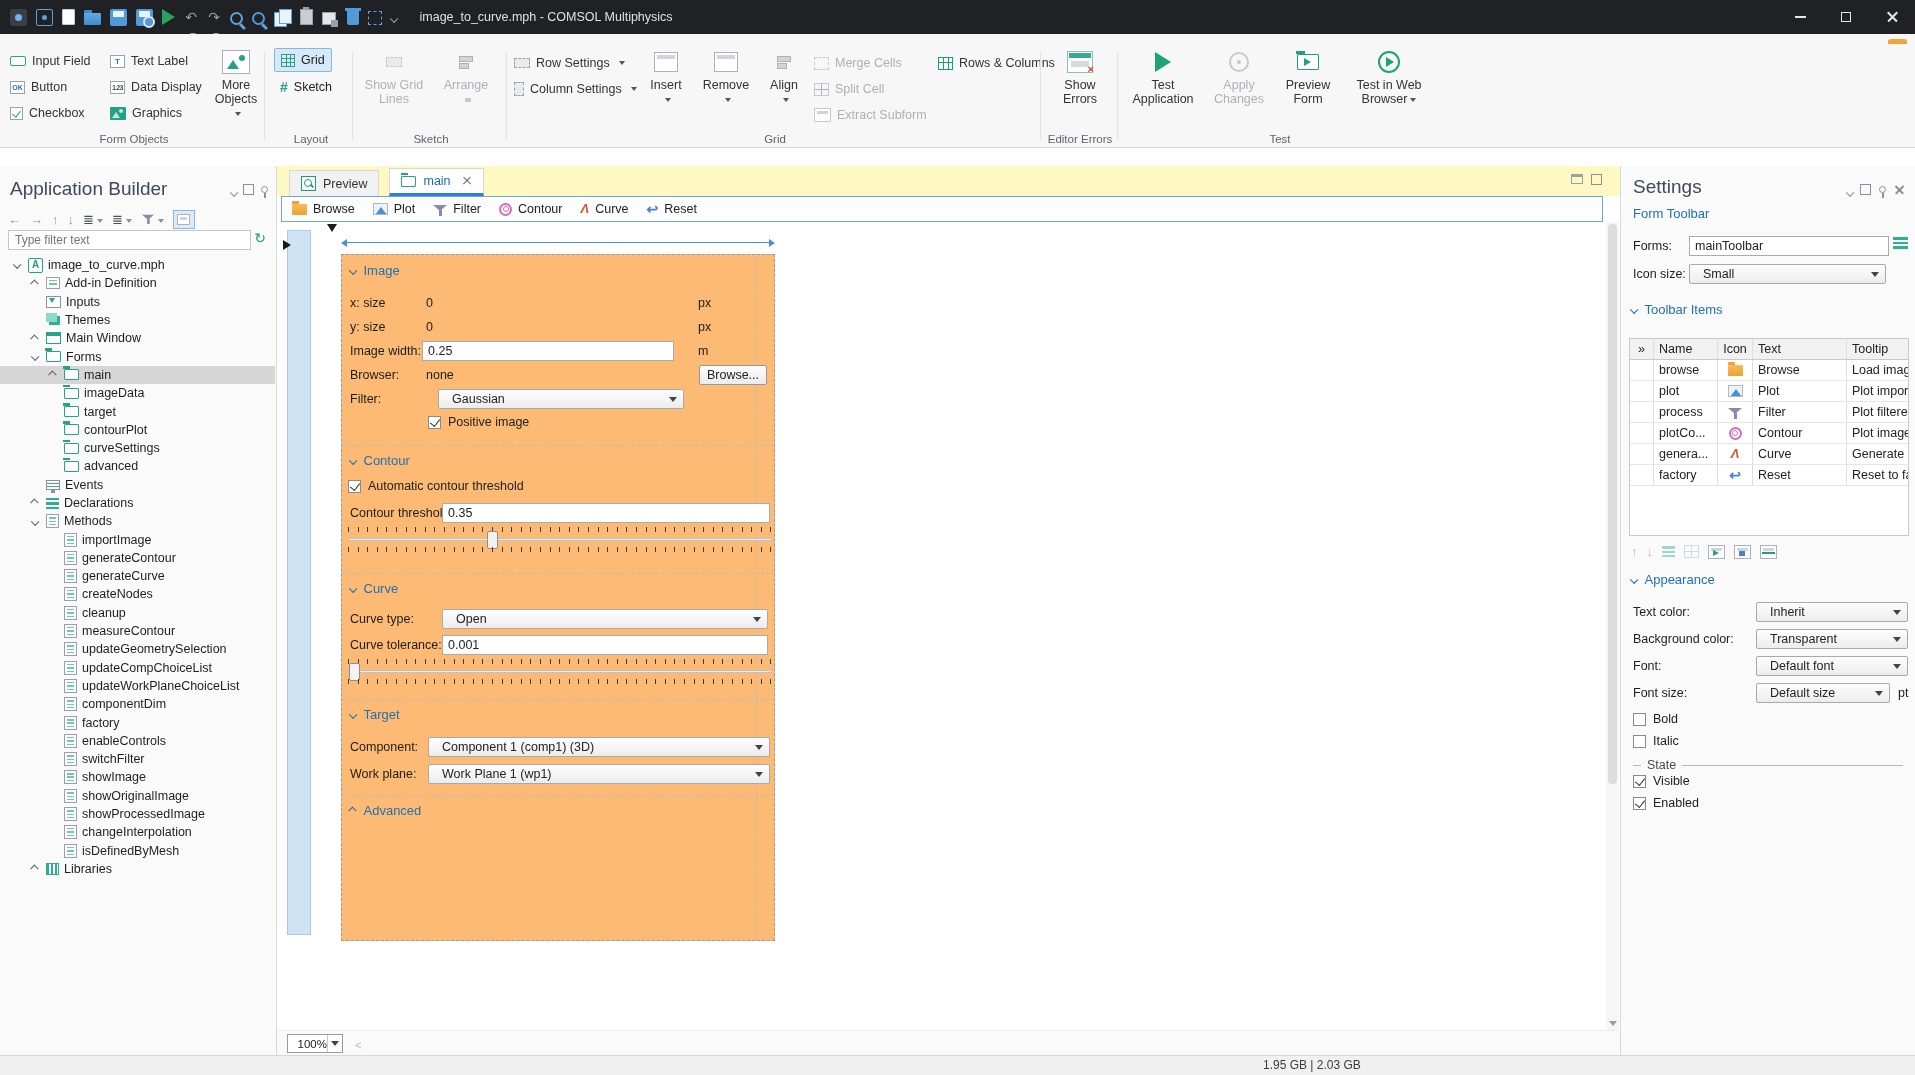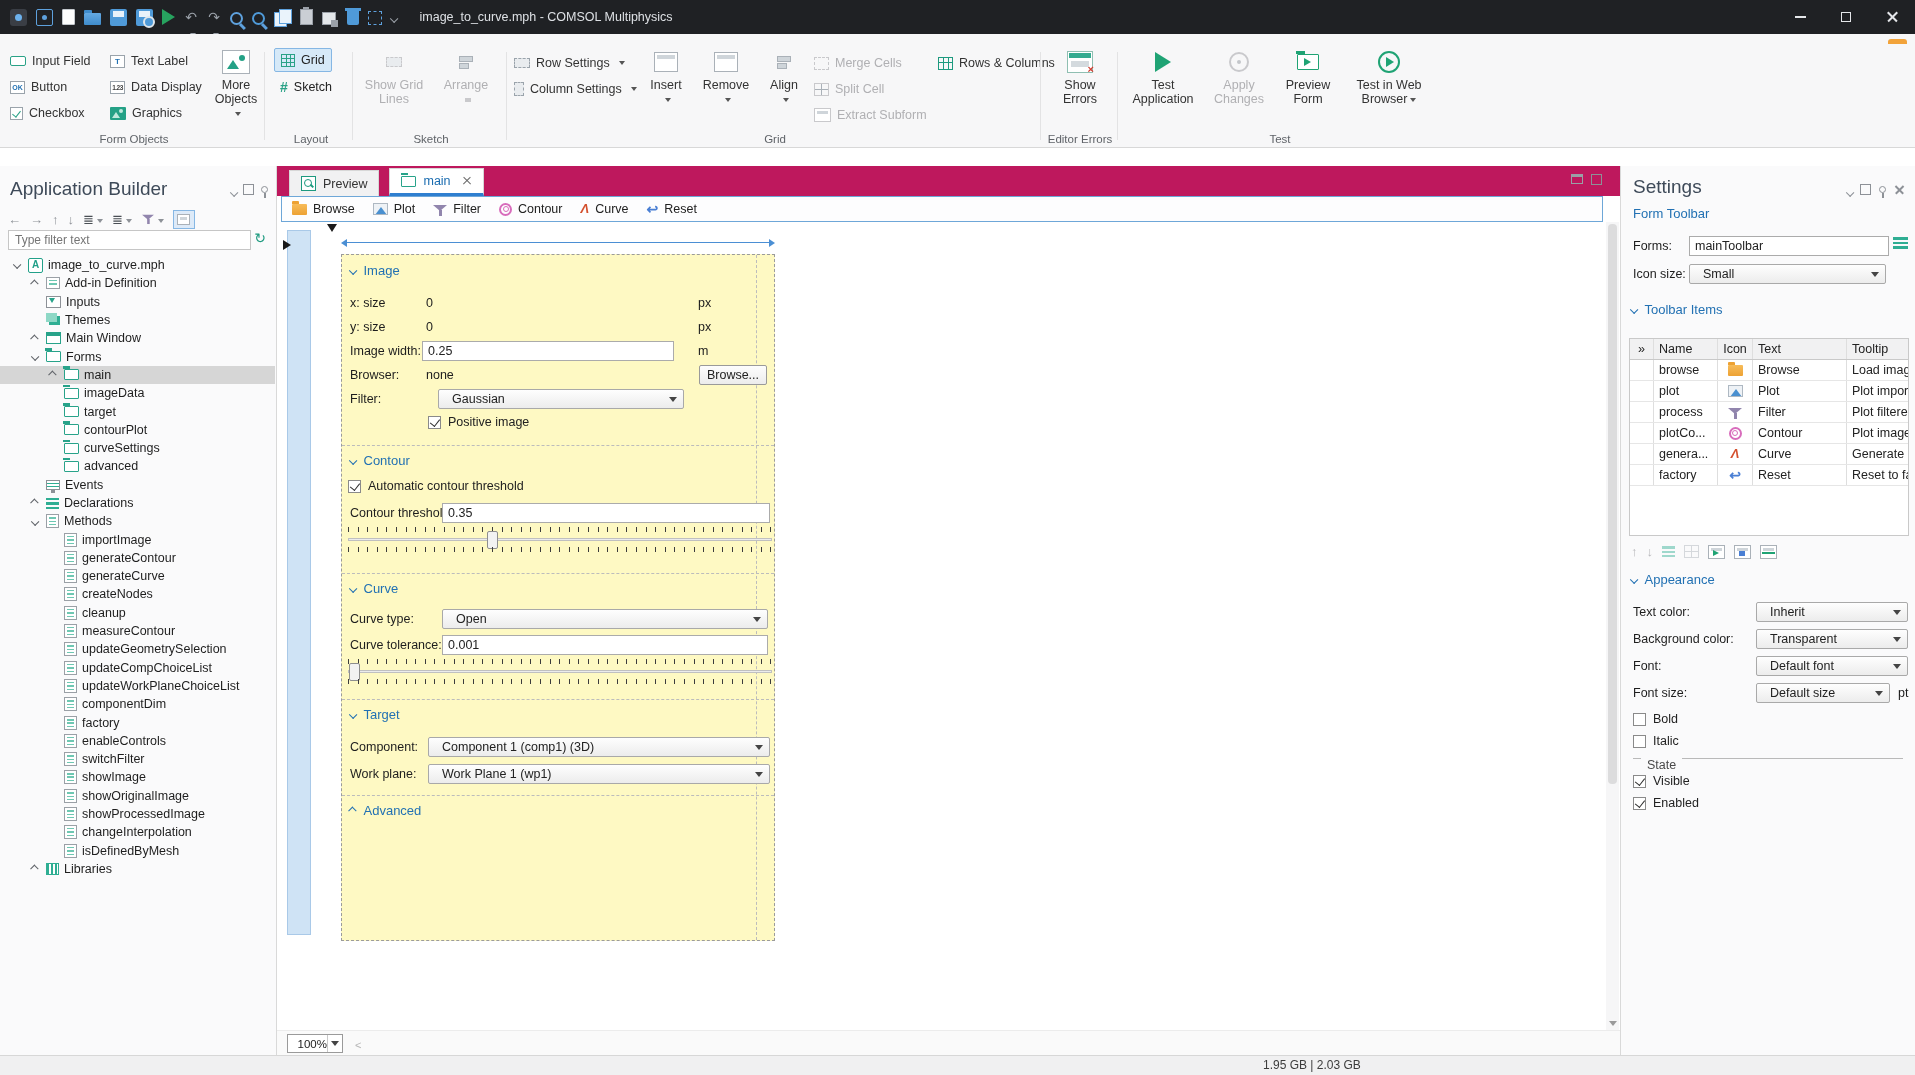--- a/index.html
+++ b/index.html
@@ -102,39 +102,39 @@
 .tic-inputs{width:15px;height:12px;border:1.4px solid #8d9197;background:#fff}.tic-inputs::before{content:"";position:absolute;left:2px;top:1px;border-left:3.5px solid transparent;border-right:3.5px solid transparent;border-top:5px solid #28a38a}
 .tic-events{width:14px;height:10px;border:1.4px solid #8d9197;background:repeating-linear-gradient(#fff 0 1.5px,#2fae93 1.5px 3px)}.tic-events::after{content:"";position:absolute;left:4px;bottom:-4px;width:4px;height:4px;background:#8d9197}
 .tic-decl{width:13px;height:11px;background:repeating-linear-gradient(180deg,#2fae93 0 2.5px,transparent 2.5px 4.5px)}
 .tic-method,.tic-methods{width:13px;height:14px;border:1px solid #9aa0a6;background:#fff}
 .tic-method::after,.tic-methods::after{content:"";position:absolute;left:2px;right:2px;top:2px;bottom:2px;background:repeating-linear-gradient(180deg,#6ec7b2 0 1.5px,transparent 1.5px 3.5px)}
 .tic-methods::before{content:"";position:absolute;left:3px;top:-4px;width:13px;height:14px;border:1px solid #c3c7cb;background:#fff;z-index:-1}
 .tic-addin{width:14px;height:12px;border:1.4px solid #9aa0a6;background:#fff}.tic-addin::after{content:"";position:absolute;left:2px;right:2px;top:2px;bottom:2px;background:repeating-linear-gradient(180deg,#6ec7b2 0 1.5px,transparent 1.5px 3.5px)}
 .tic-lib{width:13px;height:12px;border:1.4px solid #2fae93;background:repeating-linear-gradient(90deg,#2fae93 0 1.8px,#fff 1.8px 4.2px)}
 
 .center{position:absolute;left:277px;top:166px;width:1343px;height:889px;background:#fff}
-.etabs{position:absolute;left:0;top:0;right:0;height:30px;background:#be185d;display:flex;align-items:flex-end;padding-left:12px;gap:10px}
+.etabs{position:absolute;left:0;top:0;right:0;height:30px;background:#fef9c3;display:flex;align-items:flex-end;padding-left:12px;gap:10px}
 .etab{height:26px;display:flex;align-items:center;gap:7px;padding:0 11px;font-size:12.5px;color:#333;background:#f1f1f2;border:1px solid #d7d7d7;border-bottom:none}
 .etab.active{background:#fff;color:#1a6cb0;border-bottom:3px solid #2f7fd0;height:28px}
 .emag{width:15px;height:15px;border:1.4px solid #1d9a7f;background:#fff;position:relative}.emag::before{content:"";position:absolute;left:2px;top:2px;width:6px;height:6px;border:1.6px solid #1d9a7f;border-radius:50%}.emag::after{content:"";position:absolute;left:8px;top:8px;width:4px;height:1.6px;background:#1d9a7f;transform:rotate(45deg)}
 .tabx{position:relative;width:10px;height:10px;margin-left:4px}
 .tabx::before,.tabx::after{content:"";position:absolute;left:0;top:4px;width:10px;height:1.4px;background:#6a6a6a}
 .tabx::before{transform:rotate(45deg)}.tabx::after{transform:rotate(-45deg)}
 .etoolbar{position:absolute;left:4px;top:30px;width:1322px;height:26px;border:1px solid #6ea7d8;background:#fdfdfe;display:flex;align-items:center;gap:18px;padding-left:10px}
 .ftb{display:flex;align-items:center;gap:6px;color:#222}
 .canvas{position:absolute;left:0;top:56px;right:0;bottom:25px;background:#fff}
 .bluestrip{position:absolute;left:10px;top:8px;width:24px;height:705px;background:#cfe3f5;border:1px solid #a9c9e8}
 .rowmark{position:absolute;left:6px;top:18px;width:0;height:0;border-top:5px solid transparent;border-bottom:5px solid transparent;border-left:8px solid #1a1a1a}
 .colmark{position:absolute;left:50px;top:2px;width:0;height:0;border-left:5px solid transparent;border-right:5px solid transparent;border-top:8px solid #1a1a1a}
 .arrowspan{position:absolute;left:64px;top:16px;width:434px;height:10px}
 .arrowspan .ln{position:absolute;left:4px;right:4px;top:4px;height:1.2px;background:#4b8fd4}
 .arrowspan .ar{position:absolute;top:0.5px;width:0;height:0;border-top:4px solid transparent;border-bottom:4px solid transparent}
 .arrowspan .al{left:0;border-right:6px solid #4b8fd4}
 .arrowspan .arr{right:0;border-left:6px solid #4b8fd4}
-.formrect{position:absolute;left:64px;top:32px;width:434px;height:687px;border:1px dashed #9b9b9b;background:#fef9c3}
+.formrect{position:absolute;left:64px;top:32px;width:434px;height:687px;border:1px dashed #9b9b9b;background:#fdba74}
 .inddash{position:absolute;top:0;bottom:0;right:17px;width:0;border-left:1px dashed #bcbcbc}
 .fdiv{position:absolute;left:0;right:0;height:0;border-top:1px dashed #bcbcbc}
 .flb{position:absolute;color:#1d1d1d;line-height:20px;white-space:nowrap}
 .shead{position:absolute;display:flex;align-items:center;gap:8px;color:#2271b3;font-size:13px}
 .tin{position:absolute;height:20px;border:1px solid #ababab;background:#fff;font:12.5px "Liberation Sans",sans-serif;padding:0 5px;color:#222}
 .dd{position:absolute;height:20px;background:linear-gradient(#fefefe,#ececec);border:1px solid #a9a9a9;border-radius:2px;display:flex;align-items:center;padding:0 18px 0 13px;color:#222;white-space:nowrap;overflow:hidden}
 .dar{position:absolute;right:6px;top:7px;width:0;height:0;border-left:4px solid transparent;border-right:4px solid transparent;border-top:5px solid #444}
 .pbtn{position:absolute;height:20px;background:linear-gradient(#fdfdfd,#ececec);border:1px solid #9a9a9a;border-radius:2px;display:flex;align-items:center;justify-content:center;color:#222}
 .cb{width:13px;height:13px;border:1px solid #8a8a8a;background:#fff;position:relative;display:inline-block;flex:0 0 auto}
 .cb.on::after{content:"";position:absolute;left:3px;top:0;width:4.5px;height:8px;border:solid #2f2f2f;border-width:0 1.8px 1.8px 0;transform:rotate(38deg)}
@@ -167,21 +167,21 @@
 .ti-plot::before{content:"";position:absolute;left:1px;bottom:-1px;border-left:6px solid transparent;border-right:6px solid transparent;border-bottom:8px solid #4a90d0}
 .ti-filter{width:14px;height:13px;position:relative}
 .ti-filter::before{content:"";position:absolute;left:0;top:2px;border-left:7px solid transparent;border-right:7px solid transparent;border-top:6px solid #9185ad}
 .ti-filter::after{content:"";position:absolute;left:5.5px;top:7px;width:3px;height:6px;background:#9185ad}
 .ti-contour{width:13px;height:13px;border:2px solid #d86cbc;border-radius:50%;position:relative}
 .ti-contour::after{content:"";position:absolute;left:1.5px;top:1.5px;width:4px;height:4px;border:1.5px solid #d86cbc;border-radius:50%}
 .ti-curve{color:#d4502e;font-weight:bold;font-size:13px;line-height:14px;font-style:italic}
 .ti-reset{color:#4a7fd4;font-weight:bold;font-size:14px;line-height:14px}
 .tstrip{position:absolute;left:10px;top:378px;display:flex;align-items:center;gap:9px;color:#b7b7ba;font-size:13px}
 .gline{height:1px;background:#b9b9b9;flex:1}
-.staterow{position:absolute;left:12px;right:12px;display:flex;align-items:flex-start;gap:6px;color:#4a4a4a}
+.staterow{position:absolute;left:12px;right:12px;display:flex;align-items:center;gap:6px;color:#4a4a4a}
 
 .statusbar{position:absolute;left:0;top:1055px;width:1915px;height:20px;background:#f0f0f1;border-top:1px solid #d7d7d7}
 .mem{position:absolute;left:1263px;top:2px;color:#3c3c3c;font-size:12px}
 </style>
 </head>
 <body>
 
 <div class="titlebar">
   <span class="q q-logo"></span>
   <span class="q q-app"></span>

